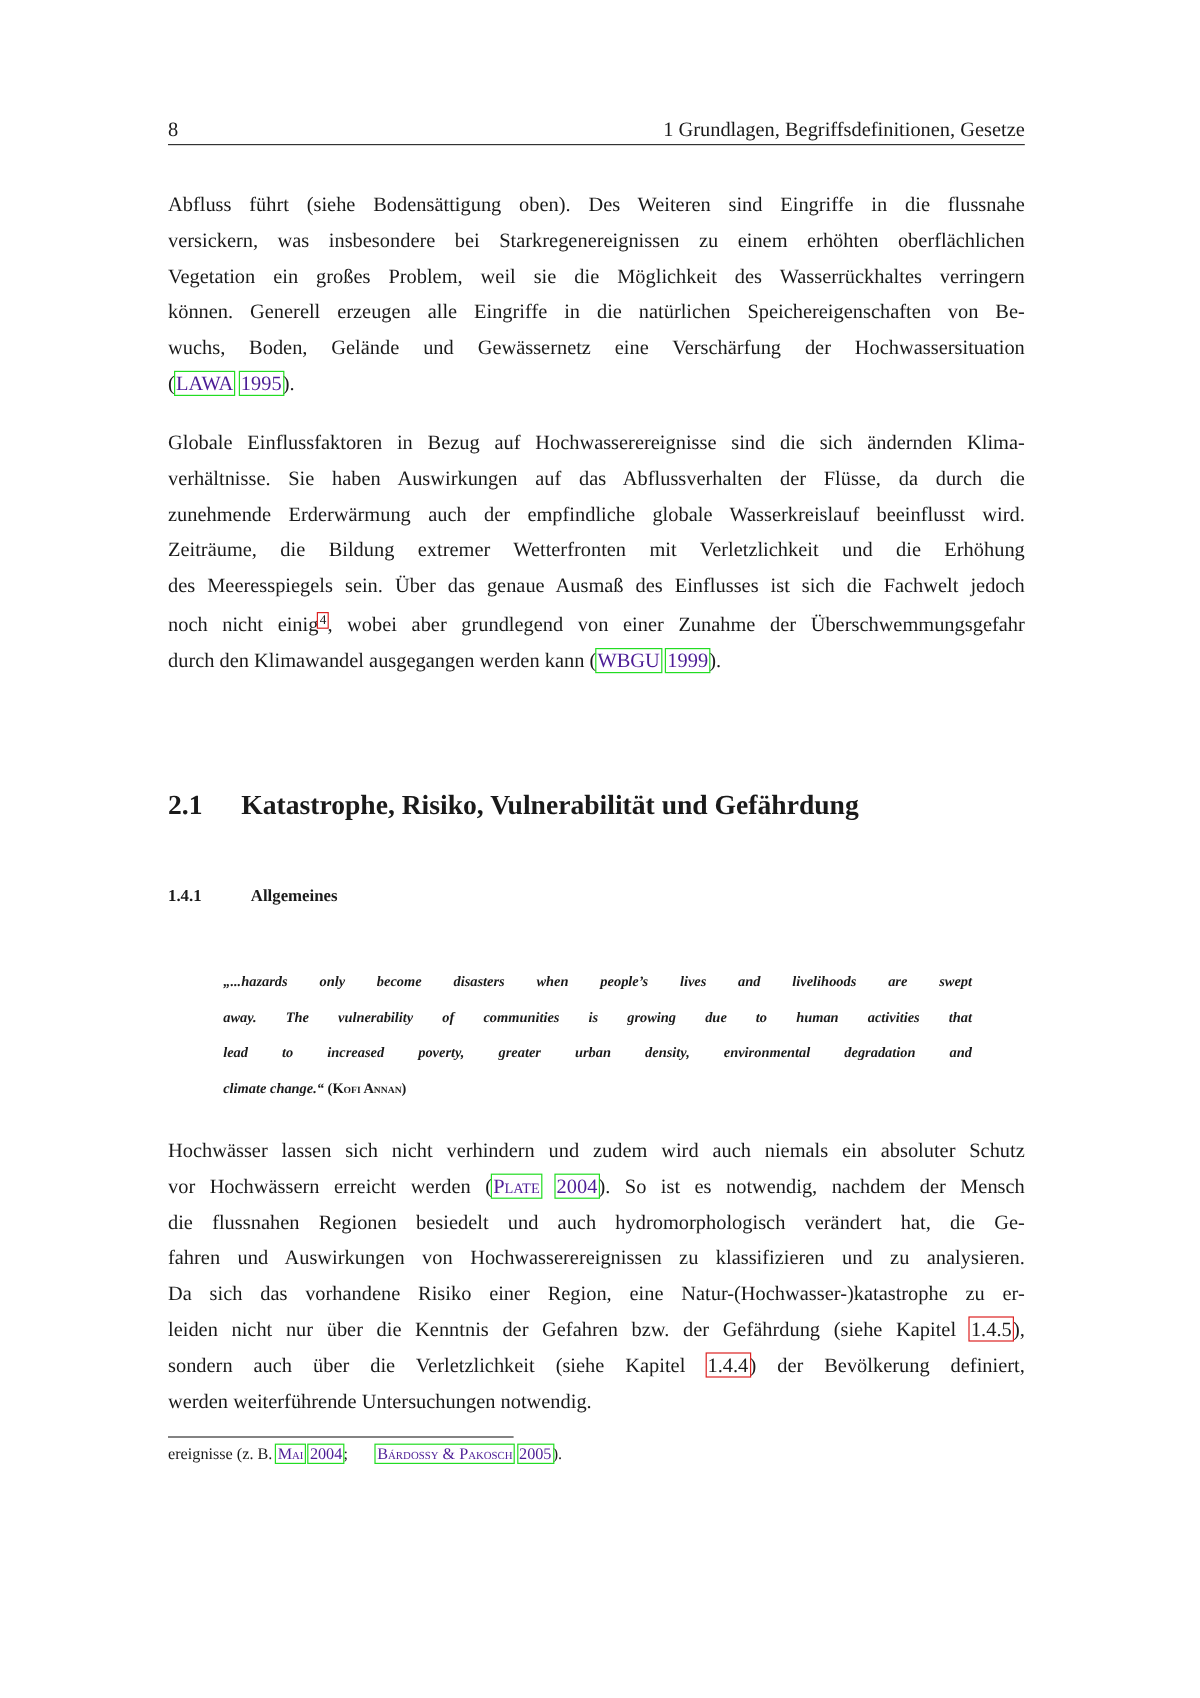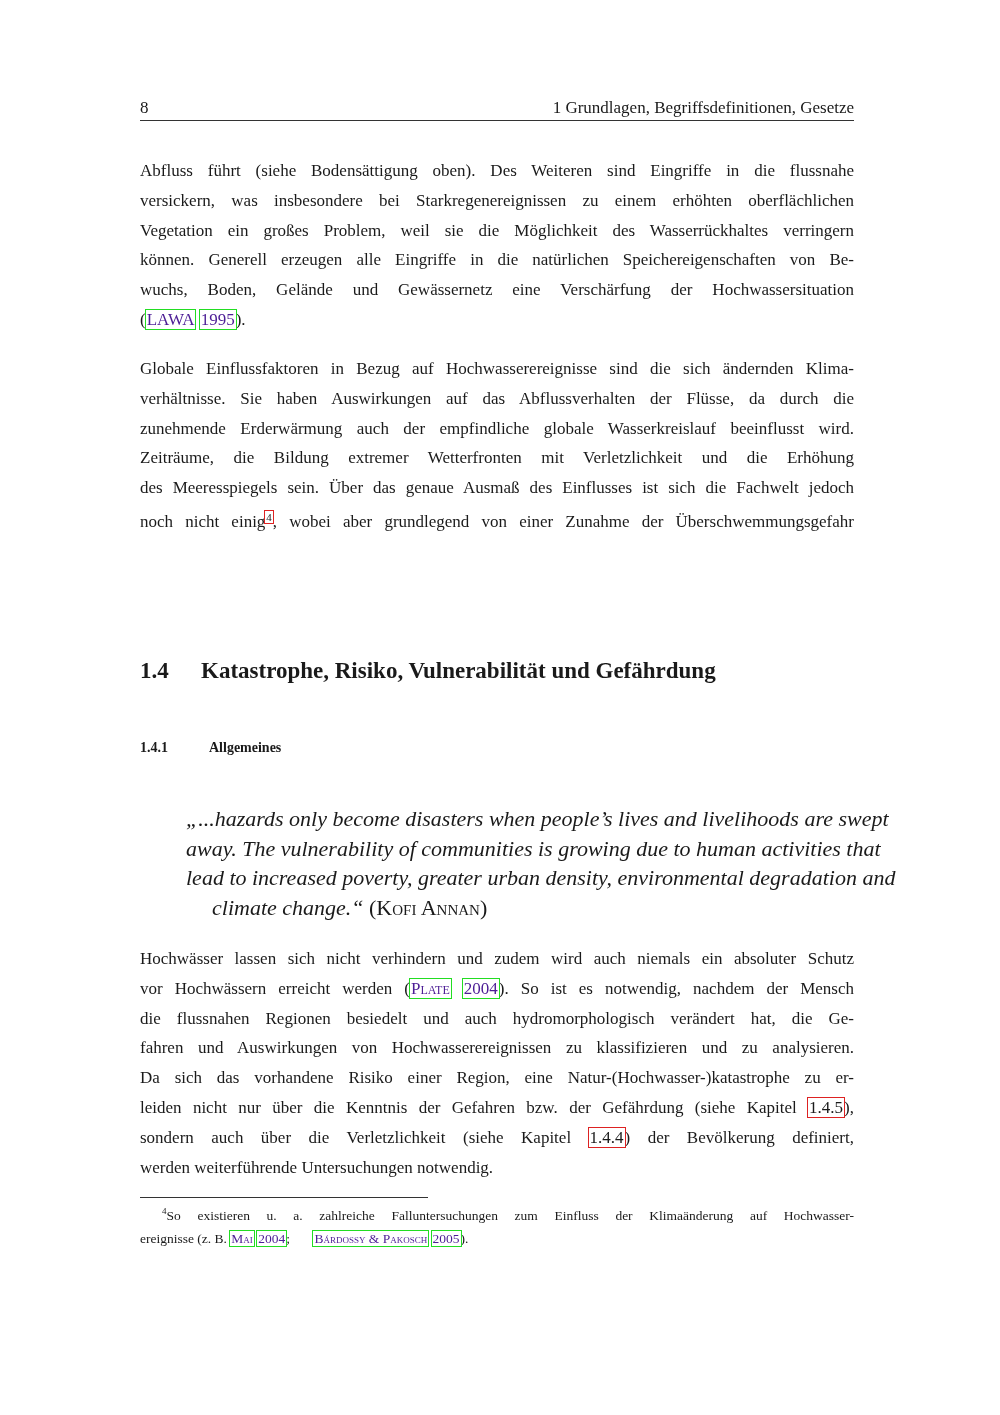--- a/index.html
+++ b/index.html
@@ -16,23 +16,23 @@
   .para .line.last { text-align-last: left; }
   .cite { outline: 1px solid #22dd22; outline-offset: 0; padding: 0 1px; color: #4c1d95; text-decoration: none; }
   .ref { outline: 1px solid #dd2222; padding: 0 1px; color: #1a1a1a; text-decoration: none; }
   .sc { font-variant: small-caps; }
   .fnmark { font-size: 11px; vertical-align: 6px; }
   h2 { position: absolute; left: 0; top: 658px; margin: 0; font-size: 23px; font-weight: bold; }
   h2 .num, h3 .num { display: inline-block; }
   h2 .num { width: 61px; }
   h3 { position: absolute; left: 0; top: 740px; margin: 0; font-size: 14px; font-weight: bold; }
   h3 .num { width: 69px; }
-  .quote { position: absolute; left: 46px; top: 804px; width: 624px; font-size: 22px; line-height: 29.5px; }
+  .quote { position: absolute; left: 46px; top: 804px; width: 624px; font-size: 12px; line-height: 29.5px; font-weight: bold; }
   .quote .line { display: block; text-align: justify; text-align-last: justify; white-space: nowrap; font-style: italic; }
-  .quote .line.last { text-align-last: left; margin-left: 26px; }
+  .quote .line.last { text-align-last: left; }
   .quote .upright { font-style: normal; }
   .fn-rule { position: absolute; left: 0; top: 1197px; width: 288px; height: 1px; background: #333; }
   .footnote { position: absolute; left: 0; top: 1200px; width: 714px; font-size: 13.5px; line-height: 23px; }
   .footnote .line { display: block; white-space: nowrap; text-align: justify; text-align-last: justify; }
   .footnote .line.first { padding-left: 22px; }
   .footnote .line.last { text-align-last: left; }
   .footnote sup { font-size: 9px; }
 </style>
 </head>
 <body>
@@ -53,24 +53,25 @@
     <span class="line last"><span>(</span><a class="cite" style="outline-color: rgb(34, 221, 34);">LAWA</a> <a class="cite" style="outline-color: rgb(34, 221, 34);">1995</a><span>).</span></span>
   </div>
 
   <div class="para" style="top:354px;">
     <span class="line">Globale Einflussfaktoren in Bezug auf Hochwasserereignisse sind die sich ändernden Klima-</span>
     <span class="line">verhältnisse. Sie haben Auswirkungen auf das Abflussverhalten der Flüsse, da durch die</span>
     <span class="line">zunehmende Erderwärmung auch der empfindliche globale Wasserkreislauf beeinflusst wird.</span>
     <span class="line">Zeiträume, die Bildung extremer Wetterfronten mit Verletzlichkeit und die Erhöhung</span>
     <span class="line">des Meeresspiegels sein. Über das genaue Ausmaß des Einflusses ist sich die Fachwelt jedoch</span>
     <span class="line"><span>noch nicht einig</span><a class="ref fnmark" style="outline-color: rgb(221, 34, 34);">4</a><span>, wobei aber grundlegend von einer Zunahme der Überschwemmungsgefahr</span></span>
+    <span class="line last"><span>durch den Klimawandel ausgegangen werden kann (</span><a class="cite" style="outline-color: rgb(34, 221, 34);">WBGU</a> <a class="cite" style="outline-color: rgb(34, 221, 34);">1999</a><span>).</span></span>
   </div>
 
   <h2>
-    <span class="num">1.4</span><span>Katastrophe, Risiko, Vulnerabilität und Gefährdung</span>
+    <span class="num">2.1</span><span>Katastrophe, Risiko, Vulnerabilität und Gefährdung</span>
   </h2>
 
   <h3>
     <span class="num">1.4.1</span><span>Allgemeines</span>
   </h3>
 
   <div class="quote">
     <span class="line">„...hazards only become disasters when people’s lives and livelihoods are swept</span>
     <span class="line">away. The vulnerability of communities is growing due to human activities that</span>
     <span class="line">lead to increased poverty, greater urban density, environmental degradation and</span>
@@ -84,17 +85,16 @@
     <span class="line">fahren und Auswirkungen von Hochwasserereignissen zu klassifizieren und zu analysieren.</span>
     <span class="line">Da sich das vorhandene Risiko einer Region, eine Natur-(Hochwasser-)katastrophe zu er-</span>
     <span class="line"><span>leiden nicht nur über die Kenntnis der Gefahren bzw. der Gefährdung (siehe Kapitel </span><a class="ref" style="outline-color: rgb(221, 34, 34);">1.4.5</a><span>),</span></span>
     <span class="line"><span>sondern auch über die Verletzlichkeit (siehe Kapitel </span><a class="ref" style="outline-color: rgb(221, 34, 34);">1.4.4</a><span>) der Bevölkerung definiert,</span></span>
     <span class="line last">werden weiterführende Untersuchungen notwendig.</span>
   </div>
 
   <div class="fn-rule"></div>
 
   <div class="footnote">
-    <span class="line first"><sup>4</sup><span>So existieren u. a. zahlreiche Falluntersuchungen zum Einfluss der Klimaänderung auf Hochwasser-</span></span>
     <span class="line last"><span>ereignisse (z. B. </span><a class="cite sc" style="outline-color: rgb(34, 221, 34);">Mai</a> <a class="cite" style="outline-color: rgb(34, 221, 34);">2004</a><span>; </span><a class="cite sc" style="outline-color: rgb(34, 221, 34); margin-left: 20px;">Bárdossy &amp; Pakosch</a> <a class="cite" style="outline-color: rgb(34, 221, 34);">2005</a><span>).</span></span>
   </div>
 
 </div>
 
 </body></html>

